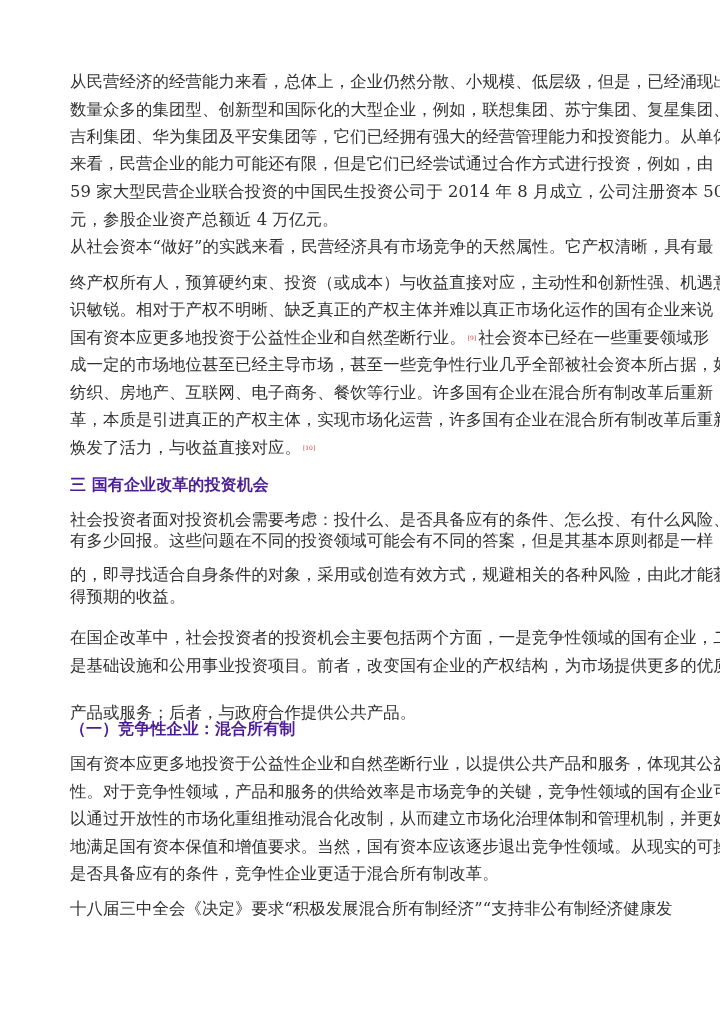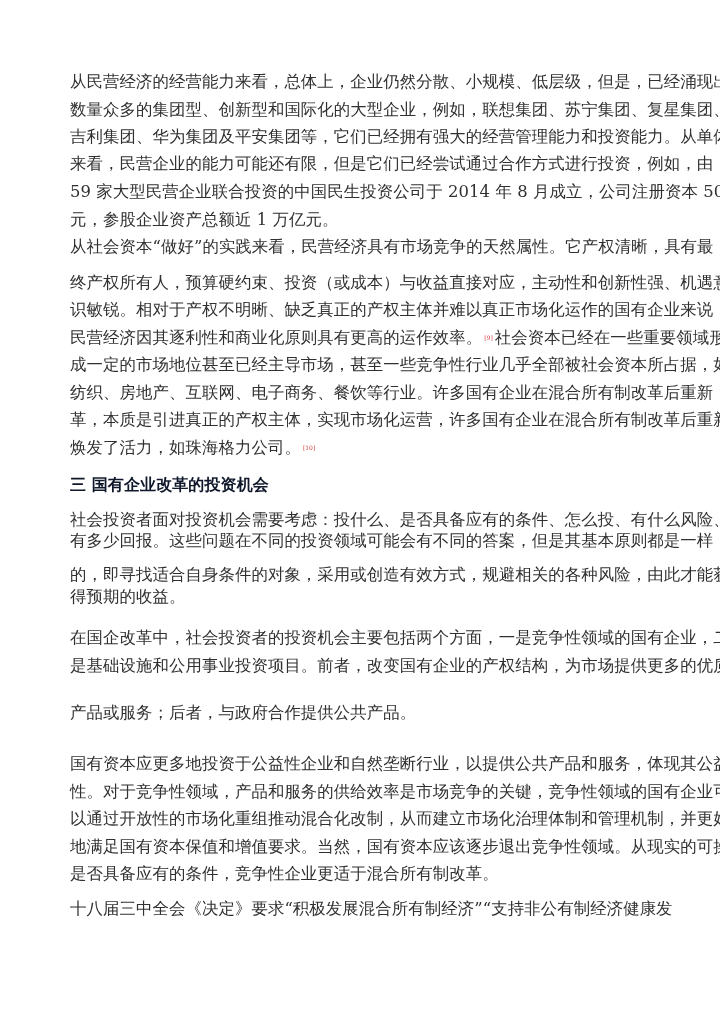--- a/index.html
+++ b/index.html
@@ -3,67 +3,68 @@
 <meta charset="utf-8">
 <style>
   html, body { margin: 0; padding: 0; background: #ffffff; }
   body { width: 720px; height: 1018px; position: relative; overflow: hidden;
          font-family: "DejaVu Serif", "Liberation Serif", serif; color: #2a2a2a; }
   .page { position: absolute; left: 0; top: 0; width: 720px; height: 1018px; background: #fff; }
   .line { position: absolute; left: 70px; width: 580px; height: 22px; line-height: 22px;
           font-size: 16.4px; white-space: nowrap; letter-spacing: 0.1px; color: #303030; }
   .line.justify { text-align: justify; text-align-last: justify; }
   .heading { font-family: "DejaVu Sans", "Liberation Sans", sans-serif; font-weight: bold;
-             font-size: 16px; color: #0f172a; }
+             font-size: 16px; color: #4c1d95; }
   .fn { color: #d63a3a; font-size: 6px; vertical-align: 3px; margin: 0 2px; letter-spacing: 0; }
 </style>
 </head>
 <body>
 
 <div class="page">
 
   <div>
     <div class="line justify" style="top:71px">从民营经济的经营能力来看，总体上，企业仍然分散、小规模、低层级，但是，已经涌现出</div>
     <div class="line justify" style="top:99px">数量众多的集团型、创新型和国际化的大型企业，例如，联想集团、苏宁集团、复星集团、</div>
     <div class="line justify" style="top:126px">吉利集团、华为集团及平安集团等，它们已经拥有强大的经营管理能力和投资能力。从单体</div>
     <div class="line" style="top:153px">来看，民营企业的能力可能还有限，但是它们已经尝试通过合作方式进行投资，例如，由</div>
     <div class="line justify" style="top:181px">59 家大型民营企业联合投资的中国民生投资公司于 2014 年 8 月成立，公司注册资本 500 亿</div>
-    <div class="line" style="top:209px">元，参股企业资产总额近 1 万亿元。</div>
+    <div class="line" style="top:209px">元，参股企业资产总额近 4 万亿元。</div>
   </div>
 
   <div>
     <div class="line justify" style="top:236px">从社会资本“做好”的实践来看，民营经济具有市场竞争的天然属性。它产权清晰，具有最</div>
     <div class="line justify" style="top:272px">终产权所有人，预算硬约束、投资（或成本）与收益直接对应，主动性和创新性强、机遇意</div>
     <div class="line justify" style="top:299px">识敏锐。相对于产权不明晰、缺乏真正的产权主体并难以真正市场化运作的国有企业来说，</div>
     <div class="line" style="top:327px">
-      <span>民营经济因其逐利性和商业化原则具有更高的运作效率。</span><span class="fn">[9]</span><span>社会资本已经在一些重要领域形</span>
+      <span>国有资本应更多地投资于公益性企业和自然垄断行业。</span><span class="fn">[9]</span><span>社会资本已经在一些重要领域形</span>
     </div>
     <div class="line justify" style="top:354px">成一定的市场地位甚至已经主导市场，甚至一些竞争性行业几乎全部被社会资本所占据，如</div>
     <div class="line" style="top:382px">纺织、房地产、互联网、电子商务、餐饮等行业。许多国有企业在混合所有制改革后重新</div>
     <div class="line justify" style="top:409px">革，本质是引进真正的产权主体，实现市场化运营，许多国有企业在混合所有制改革后重新</div>
     <div class="line" style="top:437px">
-      <span>焕发了活力，如珠海格力公司。</span><span class="fn">[10]</span>
+      <span>焕发了活力，与收益直接对应。</span><span class="fn">[10]</span>
     </div>
   </div>
 
   <div class="line heading" style="top:474px">三  国有企业改革的投资机会</div>
 
   <div>
     <div class="line justify" style="top:509px">社会投资者面对投资机会需要考虑：投什么、是否具备应有的条件、怎么投、有什么风险、</div>
     <div class="line" style="top:530px">有多少回报。这些问题在不同的投资领域可能会有不同的答案，但是其基本原则都是一样</div>
     <div class="line justify" style="top:564px">的，即寻找适合自身条件的对象，采用或创造有效方式，规避相关的各种风险，由此才能获</div>
     <div class="line" style="top:586px">得预期的收益。</div>
   </div>
 
   <div>
     <div class="line justify" style="top:627px">在国企改革中，社会投资者的投资机会主要包括两个方面，一是竞争性领域的国有企业，二</div>
     <div class="line justify" style="top:655px">是基础设施和公用事业投资项目。前者，改变国有企业的产权结构，为市场提供更多的优质</div>
     <div class="line" style="top:702px">产品或服务；后者，与政府合作提供公共产品。</div>
   </div>
 
+  <div class="line heading" style="top:718px">（一）竞争性企业：混合所有制</div>
 
   <div>
     <div class="line justify" style="top:753px">国有资本应更多地投资于公益性企业和自然垄断行业，以提供公共产品和服务，体现其公益</div>
     <div class="line justify" style="top:781px">性。对于竞争性领域，产品和服务的供给效率是市场竞争的关键，竞争性领域的国有企业可</div>
     <div class="line justify" style="top:808px">以通过开放性的市场化重组推动混合化改制，从而建立市场化治理体制和管理机制，并更好</div>
     <div class="line justify" style="top:836px">地满足国有资本保值和增值要求。当然，国有资本应该逐步退出竞争性领域。从现实的可操</div>
     <div class="line" style="top:863px">是否具备应有的条件，竞争性企业更适于混合所有制改革。</div>
   </div>
 
   <div>

